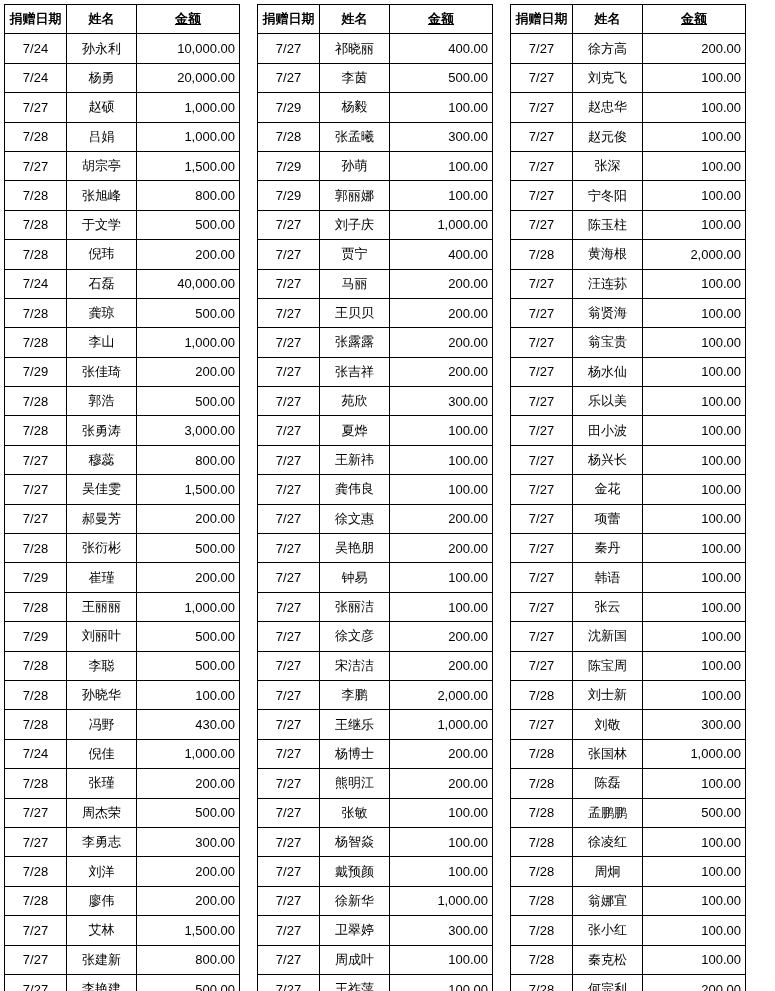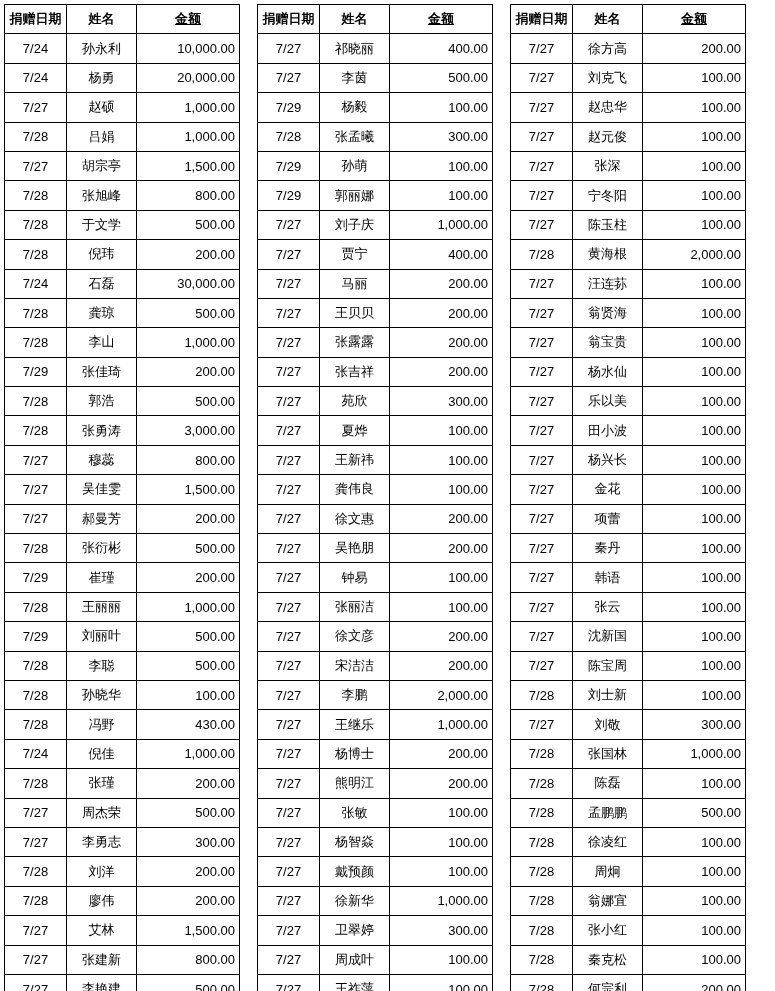--- a/index.html
+++ b/index.html
@@ -103,21 +103,21 @@
             <td class="c-amt">500.00</td>
           </tr>
           <tr>
             <td class="c-date">7/28</td>
             <td class="c-name">倪玮</td>
             <td class="c-amt">200.00</td>
           </tr>
           <tr>
             <td class="c-date">7/24</td>
             <td class="c-name">石磊</td>
-            <td class="c-amt">30,000.00</td>
+            <td class="c-amt">40,000.00</td>
           </tr>
           <tr>
             <td class="c-date">7/28</td>
             <td class="c-name">龚琼</td>
             <td class="c-amt">500.00</td>
           </tr>
           <tr>
             <td class="c-date">7/28</td>
             <td class="c-name">李山</td>
             <td class="c-amt">1,000.00</td>

